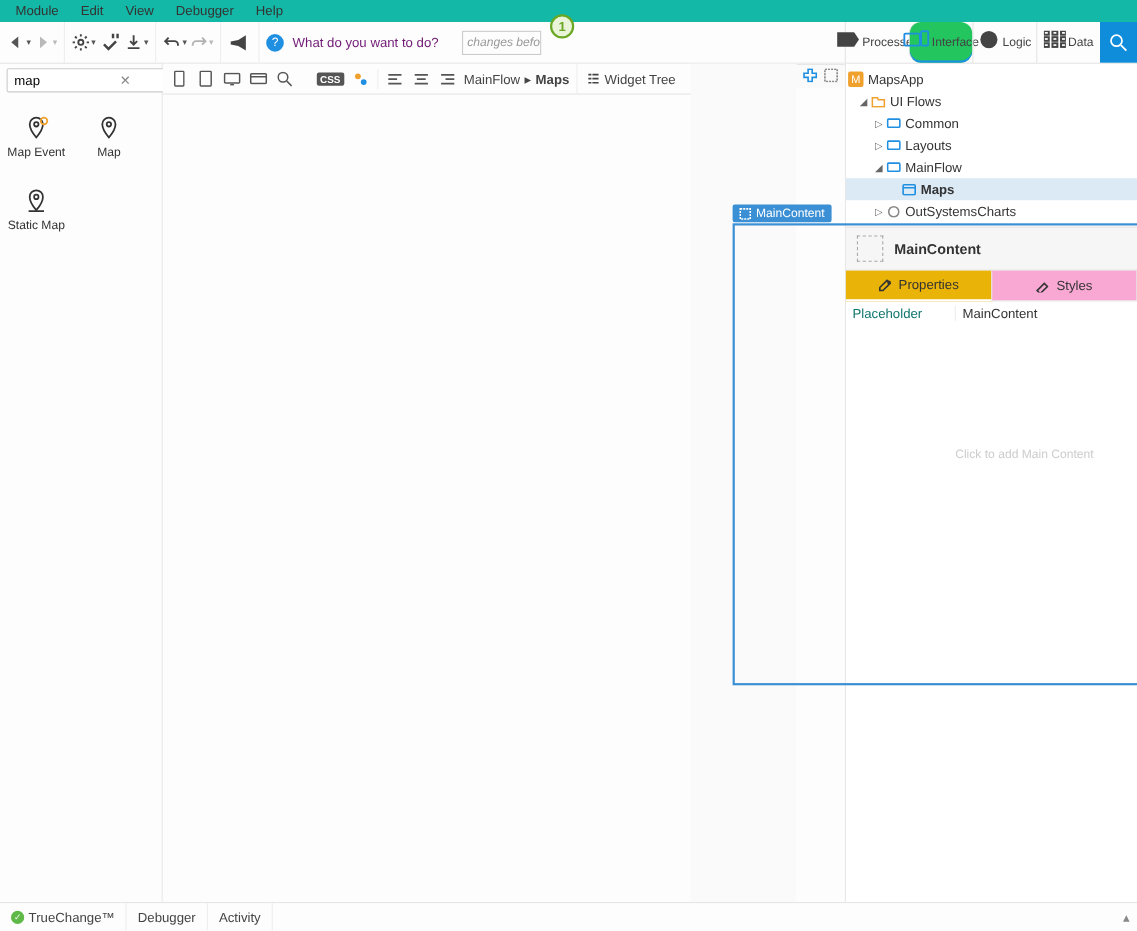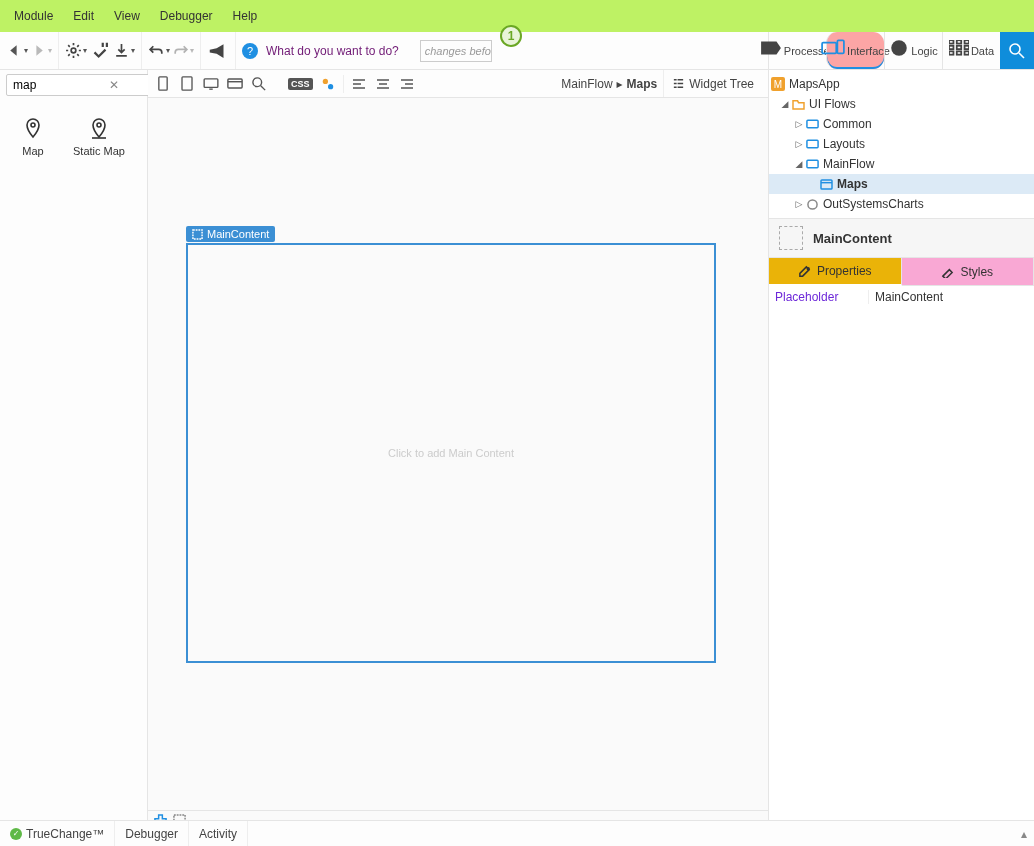--- a/index.html
+++ b/index.html
@@ -1,54 +1,54 @@
 <!DOCTYPE html>
 <html><head>
 <meta charset="utf-8">
 <style>
 * { box-sizing: border-box; margin: 0; padding: 0; font-family: "Segoe UI", Arial, sans-serif; }
 body { width: 1034px; height: 846px; background: #fff; font-size: 12px; color: #333; overflow: hidden; position: relative; }
 
 
-.menubar { height: 20px; display: flex; align-items: center; padding: 16px 4px; background: #bef264; }
+.menubar { height: 20px; display: flex; align-items: center; padding: 4px 4px; background: #14b8a6; }
 .menubar span { padding: 0 10px; cursor: default; }
 
 
 .toolbar { height: 38px; display: flex; align-items: center; background: #fdfdfd; border-bottom: 1px solid #e5e5e5; position: relative; }
 .tool-group { display: flex; align-items: center; gap: 2px; border-right: 1px solid #eee; padding: 0 6px; height: 100%; }
 .tool-btn { width: 22px; height: 22px; display: flex; align-items: center; justify-content: center; color: #444; position: relative; }
 .tool-dd::after { content: "▾"; font-size: 8px; margin-left: 1px; color: #555; }
 .help-q { width: 16px; height: 16px; border-radius: 50%; background: #1f8fe2; color: #fff; font-size: 11px; display: flex; align-items: center; justify-content: center; margin-right: 6px; }
 .help-text { color: #701a75; font-size: 12px; }
 .changes-box { width: 72px; height: 22px; border: 1px solid #ccc; margin-left: 19px; padding: 0 4px; font-style: italic; color: #999; font-size: 11px; overflow: hidden; white-space: nowrap; display: flex; align-items: center; }
 .badge-1 { position: absolute; left: 500px; top: -7px; width: 22px; height: 22px; border: 2px solid #6aa724; border-radius: 50%; background: #e9f4d9; color: #6aa724; font-weight: bold; display: flex; align-items: center; justify-content: center; font-size: 12px; }
 
 
 .right-tabs { margin-left: auto; display: flex; height: 100%; }
 .rtab { width: 58px; border-left: 1px solid #e5e5e5; display: flex; flex-direction: row; align-items: center; justify-content: center; gap: 2px; font-size: 11px; color: #444; }
-.rtab.active { background: #fca5a5; box-shadow: inset 0 -2px 0 #1f8fe2; border-radius: 11px; }
+.rtab.active { background: #22c55e; box-shadow: inset 0 -2px 0 #1f8fe2; border-radius: 11px; }
 .rtab .ico { font-size: 18px; color: #444; }
 .rtab.active .ico { color: #1f8fe2; }
 .search-tab { width: 34px; background: #0f8ddb; color: #fff; display: flex; align-items: center; justify-content: center; font-size: 18px; }
 
 
 .main { display: flex; height: 762px; }
 
 
 .toolbox { width: 148px; border-right: 1px solid #e5e5e5; background: #fdfdfd; }
 .tb-search { margin: 4px 6px 8px; position: relative; display: flex; align-items: center; }
 .tb-search input { flex: 1; border: 1px solid #ccc; height: 22px; padding: 0 20px 0 6px; font-size: 12px; border-radius: 2px; }
 .tb-search .clear { position: absolute; right: 22px; color: #888; cursor: pointer; }
 .tb-search .collapse { margin-left: 4px; color: #888; font-size: 12px; }
 .tb-grid { display: flex; flex-wrap: wrap; }
 .tb-item { width: 66px; height: 66px; display: flex; flex-direction: column; align-items: center; justify-content: center; gap: 4px; font-size: 11px; color: #333; }
 .tb-item svg { width: 24px; height: 24px; }
 
 
-.canvas-col { flex: 1; display: flex; flex-direction: column; background: #fdfdfd; position: relative; }
+.canvas-col { flex: 1; display: flex; flex-direction: row; background: #fdfdfd; position: relative; }
 .canvas-toolbar { height: 28px; border-bottom: 1px solid #e5e5e5; display: flex; align-items: center; padding: 0 6px; gap: 6px; }
 .mini-ico { width: 18px; height: 18px; display: flex; align-items: center; justify-content: center; color: #555; font-size: 13px; }
 .css-badge { background: #555; color: #fff; font-size: 9px; font-weight: bold; padding: 1px 3px; border-radius: 2px; }
 .align-group { border-left: 1px solid #eee; padding-left: 6px; display: flex; gap: 6px; }
 .crumbs { margin-left: auto; display: flex; align-items: center; gap: 4px; color: #444; }
 .crumbs b { font-weight: 600; }
 .widget-tree { border-left: 1px solid #eee; padding: 0 8px; display: flex; align-items: center; gap: 4px; height: 100%; color: #444; }
 
 .preview-header { height: 54px; background: #fff; display: flex; align-items: center; padding: 0 18px; gap: 12px; border-bottom: 1px solid #eee;  box-shadow: 0 1px 2px rgba(0,0,0,0.05); }
 .hamburger { display: flex; flex-direction: column; gap: 3px; }
@@ -75,21 +75,21 @@
 .tw-tg { width: 12px; text-align: center; color: #666; font-size: 9px; }
 
 .sel-strip { height: 40px; border-top: 1px solid #e5e5e5; border-bottom: 1px solid #e5e5e5; background: #f6f6f6; display: flex; align-items: center; padding: 0 10px; gap: 10px; }
 .sel-ph { width: 24px; height: 24px; border: 1px dashed #aaa; }
 .sel-name { font-weight: 600; font-size: 13px; }
 
 .ps-tabs { display: flex; height: 28px; border-bottom: 1px solid #e5e5e5; }
 .ps-tab { flex: 1; display: flex; align-items: center; justify-content: center; gap: 6px; background: #f9a8d4; border-right: 1px solid #e5e5e5; font-size: 12px; }
 .ps-tab.active { background: #eab308; border-bottom: 2px solid #fff; margin-bottom: -1px; }
 .prop-row { display: flex; height: 22px; align-items: center; font-size: 12px; }
-.prop-row .k { width: 100px; padding-left: 6px; color: #6d28d9; border-right: 1px solid #eee; }
+.prop-row .k { width: 100px; padding-left: 6px; color: #0f766e; border-right: 1px solid #eee; }
 .prop-row .v { flex: 1; padding-left: 6px; }
 
 
 .bottom-tabs { position: absolute; left: 0; bottom: 0; right: 0; height: 26px; background: #fdfdfd; border-top: 1px solid #e5e5e5; display: flex; align-items: stretch; }
 .btab { padding: 0 10px; display: flex; align-items: center; gap: 4px; border-right: 1px solid #eee; font-size: 12px; color: #444; }
 .btab .ok { width: 12px; height: 12px; border-radius: 50%; background: #5fb947; color: #fff; font-size: 8px; display: flex; align-items: center; justify-content: center; }
 .btab-expand { margin-left: auto; width: 20px; display: flex; align-items: center; justify-content: center; color: #888; }
 
 svg { stroke: currentColor; fill: none; stroke-width: 1.6; }
 </style>
@@ -218,20 +218,28 @@
     <div class="tb-search">
       <input value="map" style="">
       <span class="clear">✕</span>
       <span class="collapse">«</span>
     </div>
     <div class="tb-grid">
       <div class="tb-item">
         <svg viewBox="0 0 24 24" stroke="#1f8fe2">
             <path d="M12 2a6 6 0 016 6c0 5-6 12-6 12S6 13 6 8a6 6 0 016-6z"></path>
             <circle cx="12" cy="8" r="2"></circle>
+            <circle cx="19" cy="5" r="3" stroke="#f0a12d"></circle>
+          </svg>
+        <span>Map Event</span>
+      </div>
+      <div class="tb-item">
+        <svg viewBox="0 0 24 24" stroke="#1f8fe2">
+            <path d="M12 2a6 6 0 016 6c0 5-6 12-6 12S6 13 6 8a6 6 0 016-6z"></path>
+            <circle cx="12" cy="8" r="2"></circle>
           </svg>
         <span>Map</span>
       </div>
       <div class="tb-item">
         <svg viewBox="0 0 24 24" stroke="#1f8fe2">
             <path d="M12 2a6 6 0 016 6c0 5-6 12-6 12S6 13 6 8a6 6 0 016-6z"></path>
             <circle cx="12" cy="8" r="2"></circle>
             <path d="M5 21h14"></path>
           </svg>
         <span>Static Map</span>

